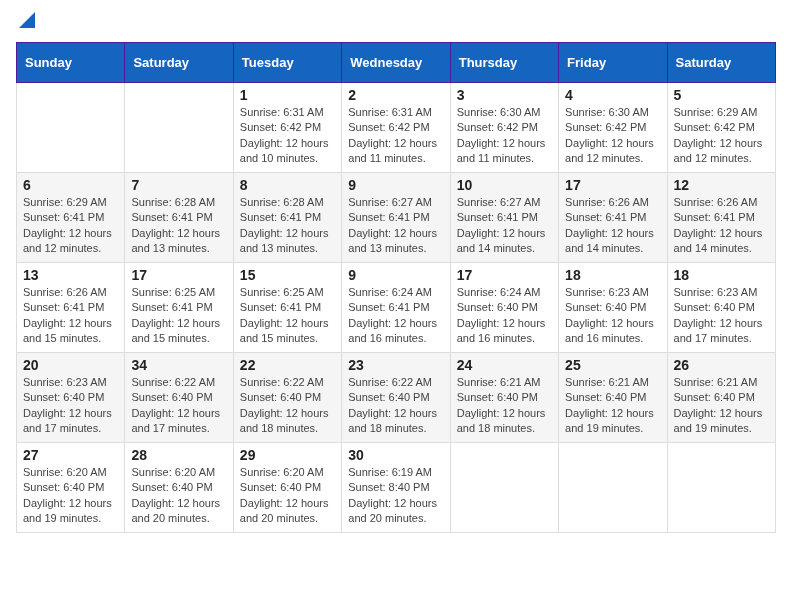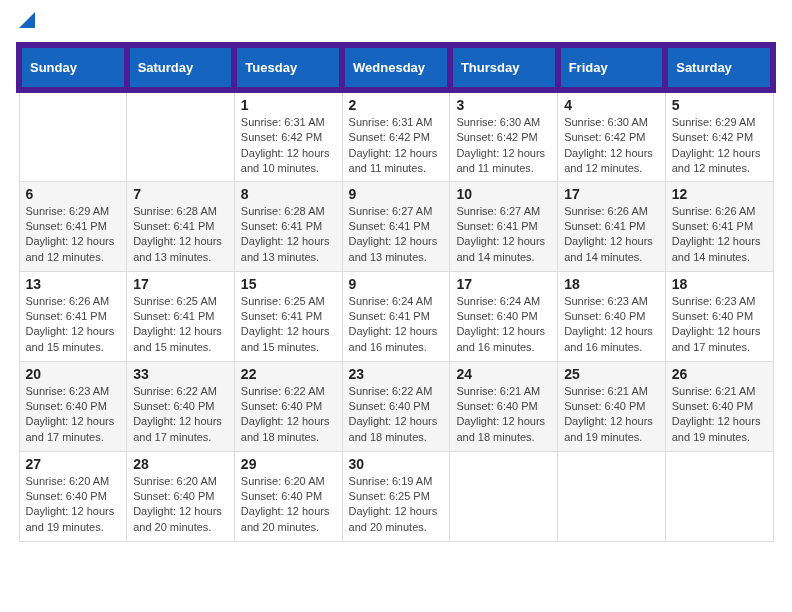--- a/index.html
+++ b/index.html
@@ -44,21 +44,21 @@
       border-collapse: collapse;
       font-size: 11px;
     }
     .calendar th {
       background: #1565c0;
       color: #fff;
       text-align: left;
       padding: 12px 8px;
       font-size: 13px;
       font-weight: bold;
-      border: 6px solid #4c1d95;
+      border: 1px solid #4c1d95;
     }
     .calendar td {
       border: 1px solid #ddd;
       vertical-align: top;
       padding: 4px 6px;
       width: 108px;
       min-height: 80px;
       height: 90px;
     }
     .day-num {
@@ -243,21 +243,21 @@
         </td>
       </tr>
       <tr>
         <td>
           <span class="day-num">20</span>
           <div class="day-info">Sunrise: 6:23 AM
 Sunset: 6:40 PM
 Daylight: 12 hours and 17 minutes.</div>
         </td>
         <td>
-          <span class="day-num">33</span>
+          <span class="day-num">34</span>
           <div class="day-info">Sunrise: 6:22 AM
 Sunset: 6:40 PM
 Daylight: 12 hours and 17 minutes.</div>
         </td>
         <td>
           <span class="day-num">22</span>
           <div class="day-info">Sunrise: 6:22 AM
 Sunset: 6:40 PM
 Daylight: 12 hours and 18 minutes.</div>
         </td>
@@ -301,21 +301,21 @@
         </td>
         <td>
           <span class="day-num">29</span>
           <div class="day-info">Sunrise: 6:20 AM
 Sunset: 6:40 PM
 Daylight: 12 hours and 20 minutes.</div>
         </td>
         <td>
           <span class="day-num">30</span>
           <div class="day-info">Sunrise: 6:19 AM
-Sunset: 6:25 PM
+Sunset: 8:40 PM
 Daylight: 12 hours and 20 minutes.</div>
         </td>
         <td class="empty-cell"></td>
         <td class="empty-cell"></td>
         <td class="empty-cell"></td>
       </tr>
     </tbody>
 </table>
 
 </body></html>

